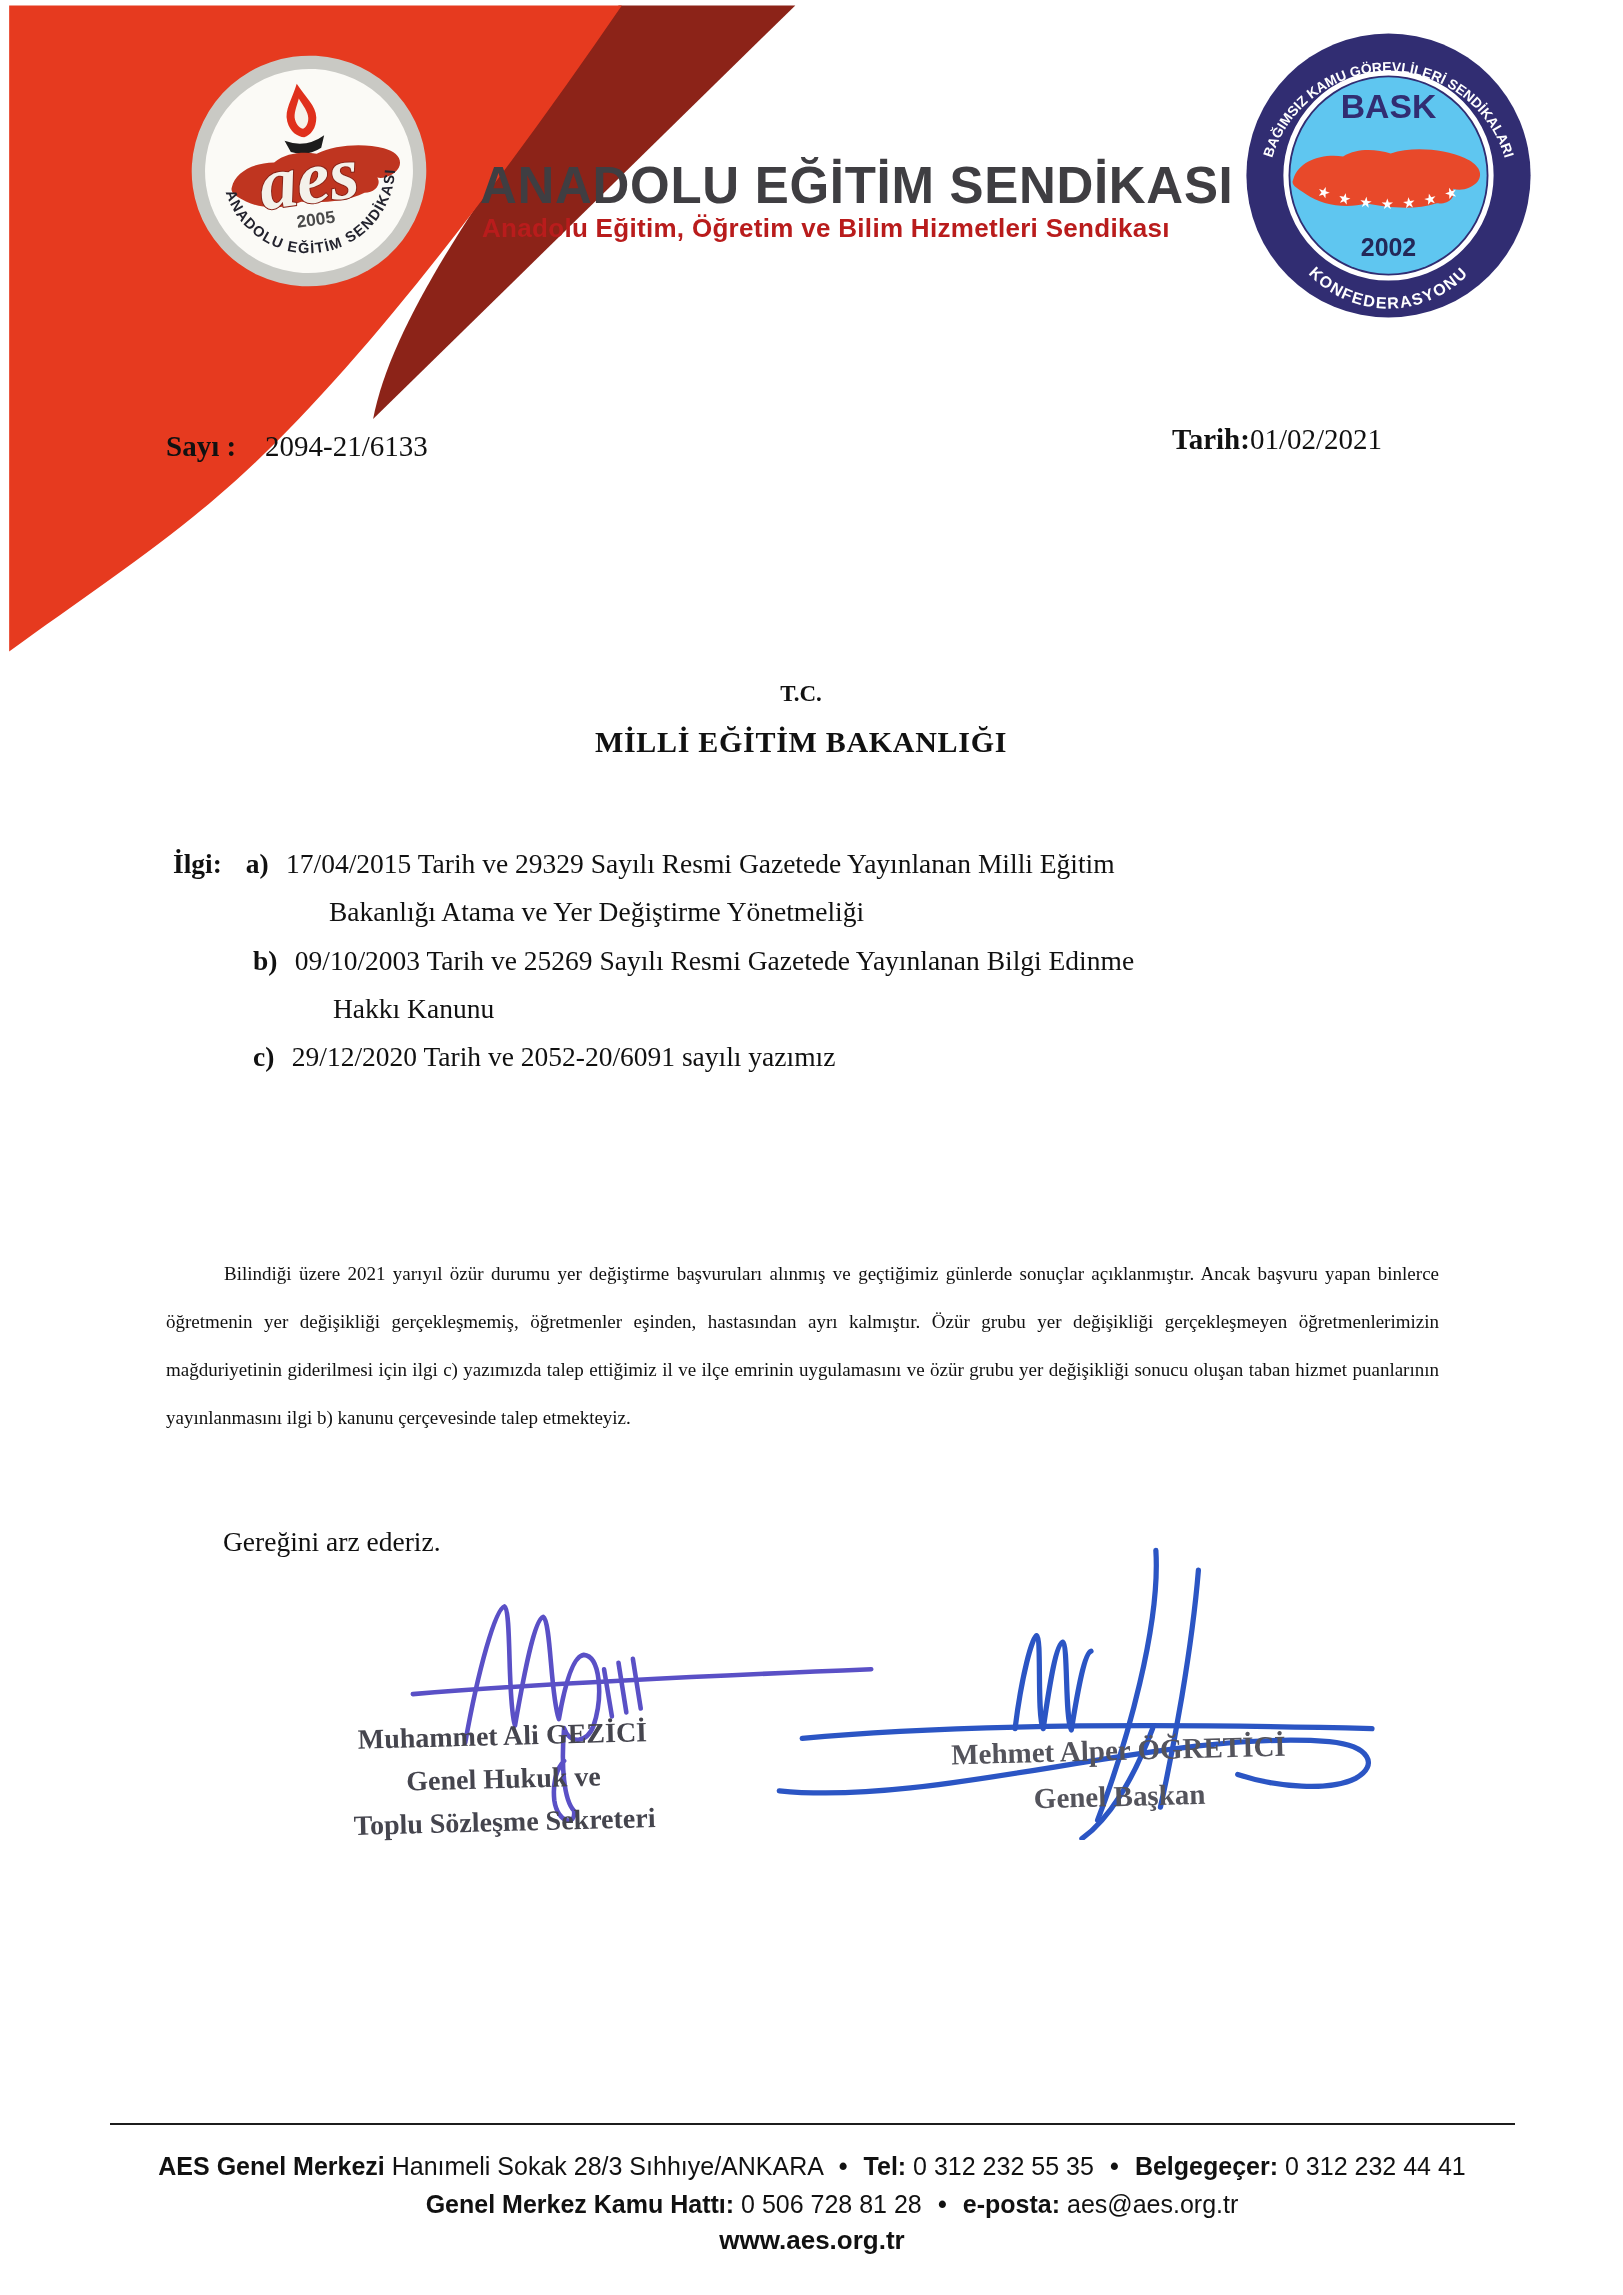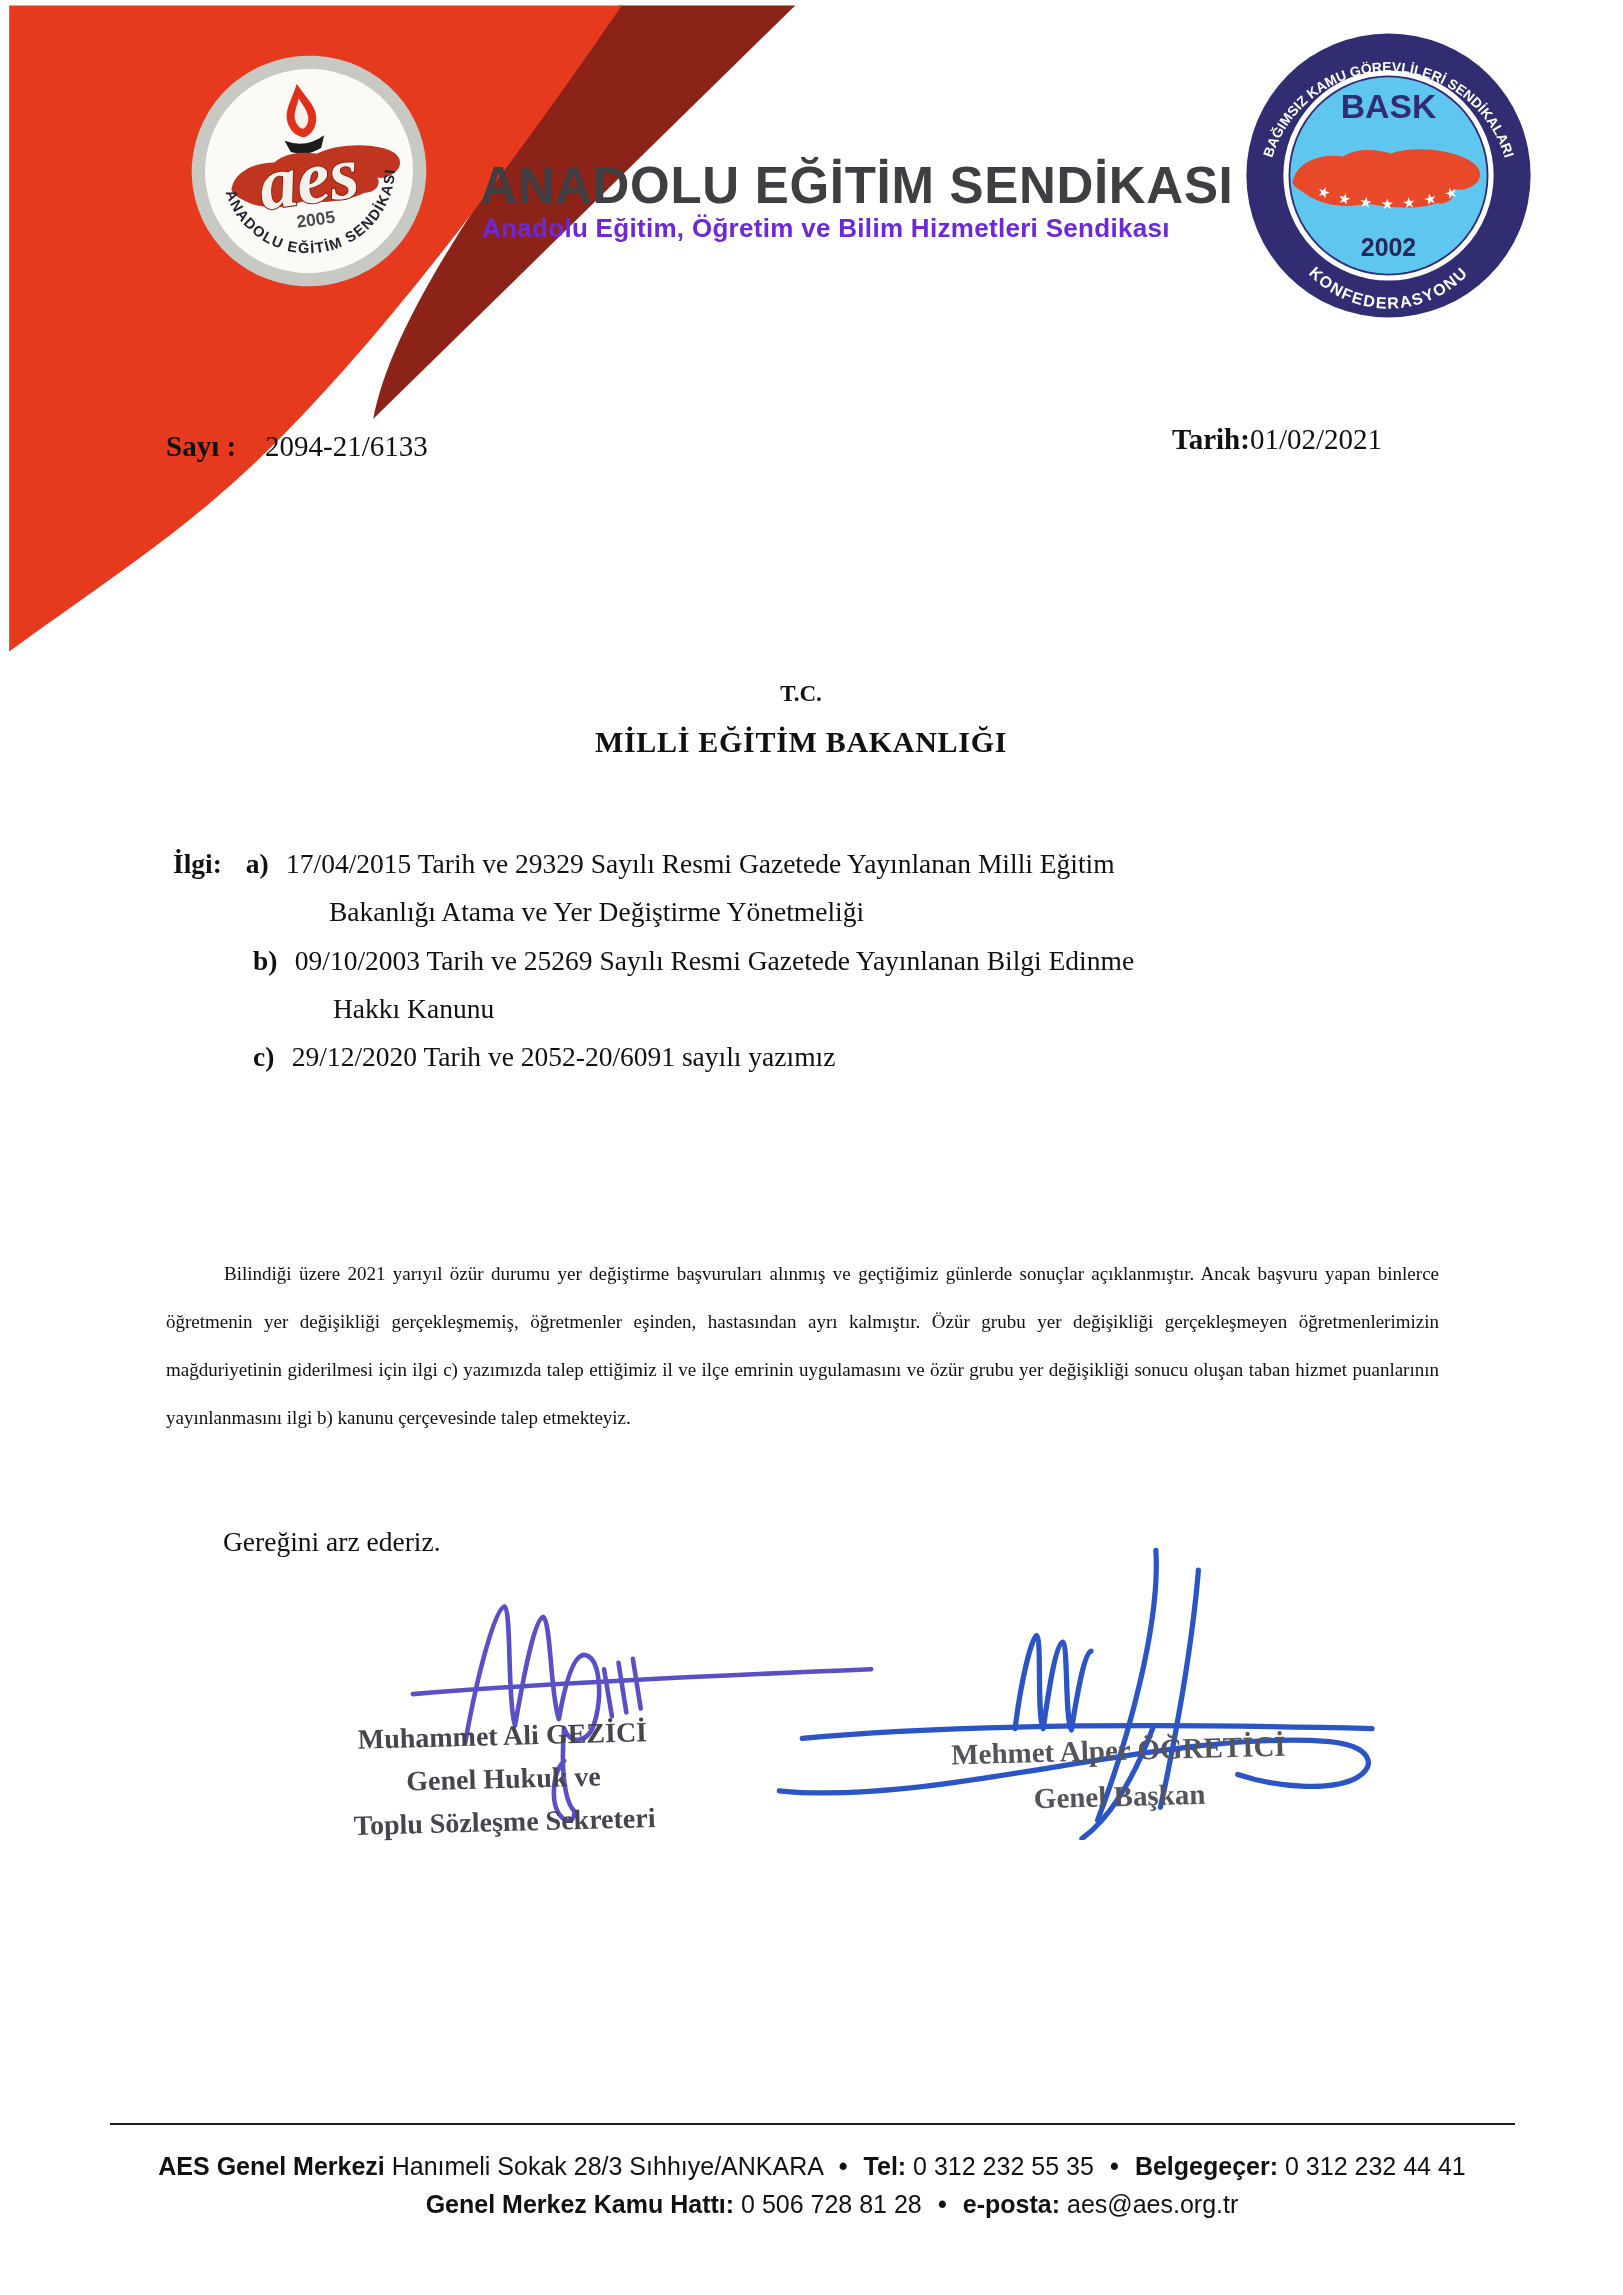--- a/index.html
+++ b/index.html
@@ -8,21 +8,21 @@
 
   
   .swoosh-svg{position:absolute;left:0;top:0;width:1624px;height:668px;}
   .aes-badge{position:absolute;left:189px;top:51px;width:240px;height:240px;transform:rotate(-8deg);}
   .bask-badge{position:absolute;left:1242px;top:29px;width:293px;height:293px;}
   .org-title{position:absolute;left:480px;top:156px;width:825px;
              font-family:"Liberation Sans",sans-serif;font-weight:bold;font-size:51px;
              letter-spacing:0.7px;color:#3f3e42;white-space:nowrap;}
   .org-subtitle{position:absolute;left:482px;top:213px;width:825px;
              font-family:"Liberation Sans",sans-serif;font-weight:bold;font-size:26px;
-             letter-spacing:0.3px;color:#6d28d9;white-space:nowrap;}
+             letter-spacing:0.3px;color:#b91c1c;white-space:nowrap;}
 
   
   .meta-line{position:absolute;left:166px;font-size:29px;white-space:nowrap;margin-top:8px;}
   .meta-label{font-weight:bold;display:inline-block;min-width:99px;}
   .date-line{position:absolute;left:1172px;top:423px;font-size:29px;white-space:nowrap;}
   .bold{font-weight:bold;}
 
   
   .center-line{position:absolute;left:0;width:1602px;text-align:center;}
   .tc{top:681px;font-weight:bold;font-size:23px;}
@@ -187,15 +187,16 @@
     <span class="bold">Belgegeçer:</span>
     <span>0 312 232 44 41</span>
   </div>
   <div class="footer-line f2">
     <span class="bold">Genel Merkez Kamu Hattı:</span>
     <span>0 506 728 81 28</span>
     <span class="dot">•</span>
     <span class="bold">e-posta:</span>
     <span>aes@aes.org.tr</span>
   </div>
+  <div class="footer-line f3">www.aes.org.tr</div>
 
 </div>
 
 
 </body></html>

